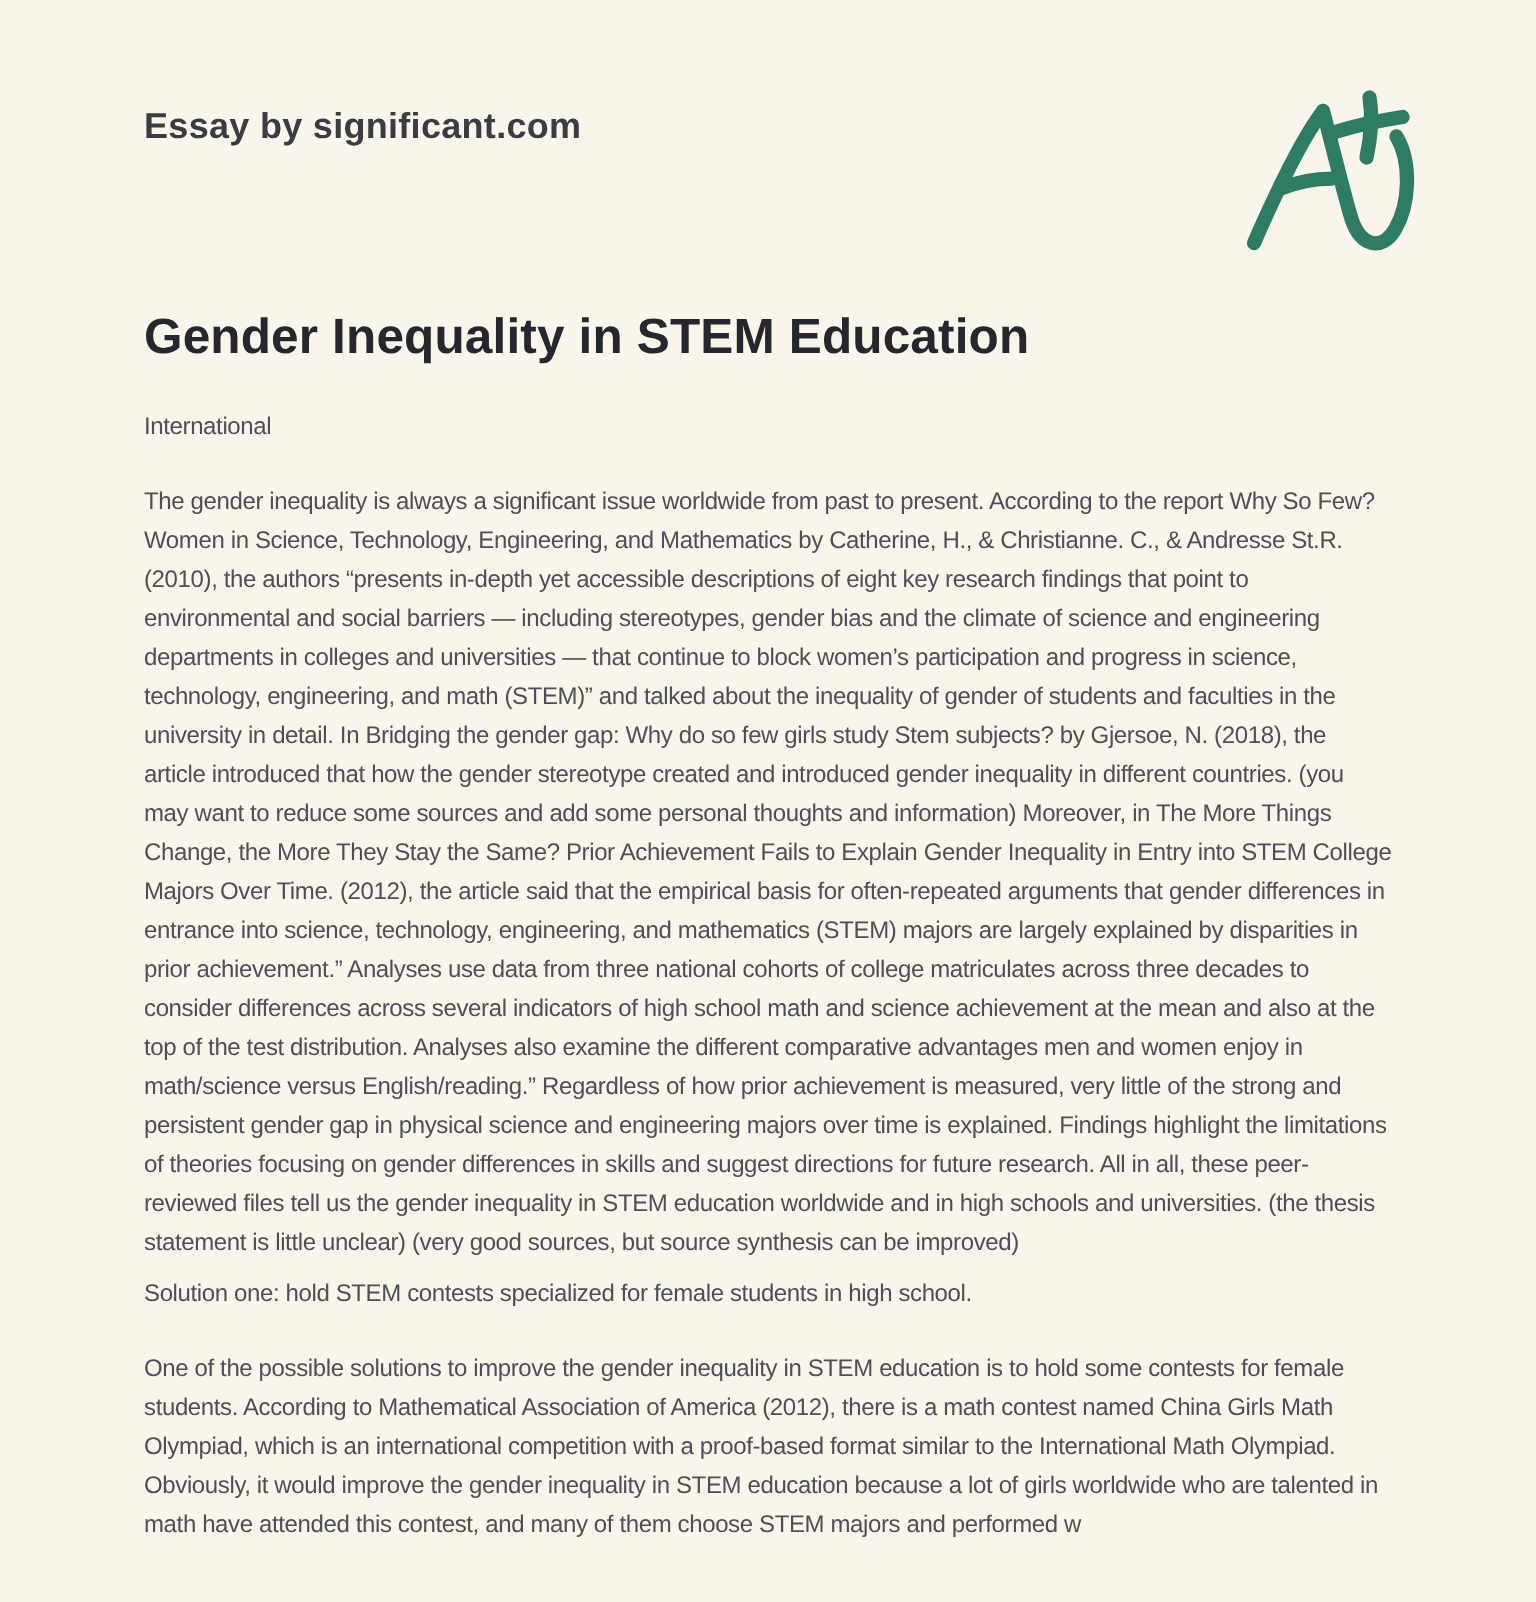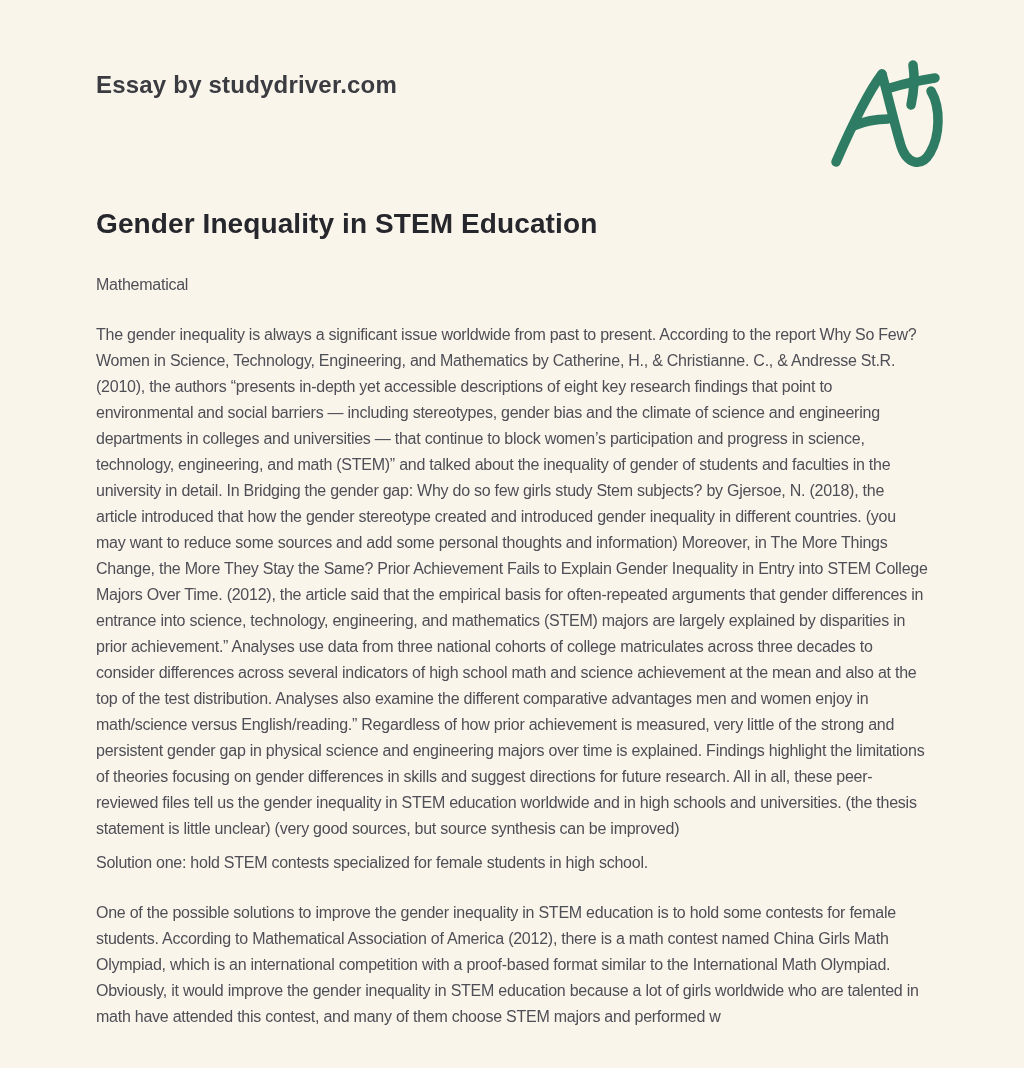--- a/index.html
+++ b/index.html
@@ -36,21 +36,21 @@
   }
   .logo {
     position: absolute;
     top: 58px;
     left: 822px;
     width: 158px;
     height: 128px;
   }
   .essay-title {
     margin: 104px 0 0 0;
-    font-size: 28px;
+    font-size: 33px;
     font-weight: 700;
     color: #26262d;
     letter-spacing: 0.1px;
     line-height: 40px;
   }
   .body-text {
     font-size: 16px;
     line-height: 26px;
     color: #4e4e56;
     letter-spacing: -0.25px;
@@ -60,27 +60,27 @@
   .paragraph { margin-top: 24px; }
   .sub-heading { margin-top: 8px; }
 </style>
 </head>
 <body>
 
 <div class="page">
   <div class="inner">
 
     <header>
-      <div class="byline">Essay by studydriver.com</div>
+      <div class="byline">Essay by significant.com</div>
     </header>
 
     <main>
       <h1 class="essay-title">Gender Inequality in STEM Education</h1>
 
-      <p class="body-text section-label">Mathematical</p>
+      <p class="body-text section-label">International</p>
 
       <p class="body-text paragraph">The gender inequality is always a significant issue worldwide from past to present. According to the report Why So Few? Women in Science, Technology, Engineering, and Mathematics by Catherine, H., &amp; Christianne. C., &amp; Andresse St.R.(2010), the authors “presents in-depth yet accessible descriptions of eight key research findings that point to environmental and social barriers — including stereotypes, gender bias and the climate of science and engineering departments in colleges and universities — that continue to block women’s participation and progress in science, technology, engineering, and math (STEM)” and talked about the inequality of gender of students and faculties in the university in detail. In Bridging the gender gap: Why do so few girls study Stem subjects? by Gjersoe, N. (2018), the article introduced that how the gender stereotype created and introduced gender inequality in different countries. (you may want to reduce some sources and add some personal thoughts and information) Moreover, in The More Things Change, the More They Stay the Same? Prior Achievement Fails to Explain Gender Inequality in Entry into STEM College Majors Over Time. (2012), the article said that the empirical basis for often-repeated arguments that gender differences in entrance into science, technology, engineering, and mathematics (STEM) majors are largely explained by disparities in prior achievement.” Analyses use data from three national cohorts of college matriculates across three decades to consider differences across several indicators of high school math and science achievement at the mean and also at the top of the test distribution. Analyses also examine the different comparative advantages men and women enjoy in math/science versus English/reading.” Regardless of how prior achievement is measured, very little of the strong and persistent gender gap in physical science and engineering majors over time is explained. Findings highlight the limitations of theories focusing on gender differences in skills and suggest directions for future research. All in all, these peer-reviewed files tell us the gender inequality in STEM education worldwide and in high schools and universities. (the thesis statement is little unclear) (very good sources, but source synthesis can be improved)</p>
 
       <p class="body-text sub-heading">Solution one: hold STEM contests specialized for female students in high school.</p>
 
       <p class="body-text paragraph">One of the possible solutions to improve the gender inequality in STEM education is to hold some contests for female students. According to Mathematical Association of America (2012), there is a math contest named China Girls Math Olympiad, which is an international competition with a proof-based format similar to the International Math Olympiad. Obviously, it would improve the gender inequality in STEM education because a lot of girls worldwide who are talented in math have attended this contest, and many of them choose STEM majors and performed w</p>
     </main>
   </div>
 
   <svg class="logo" viewBox="0 0 158 128" aria-hidden="true">

